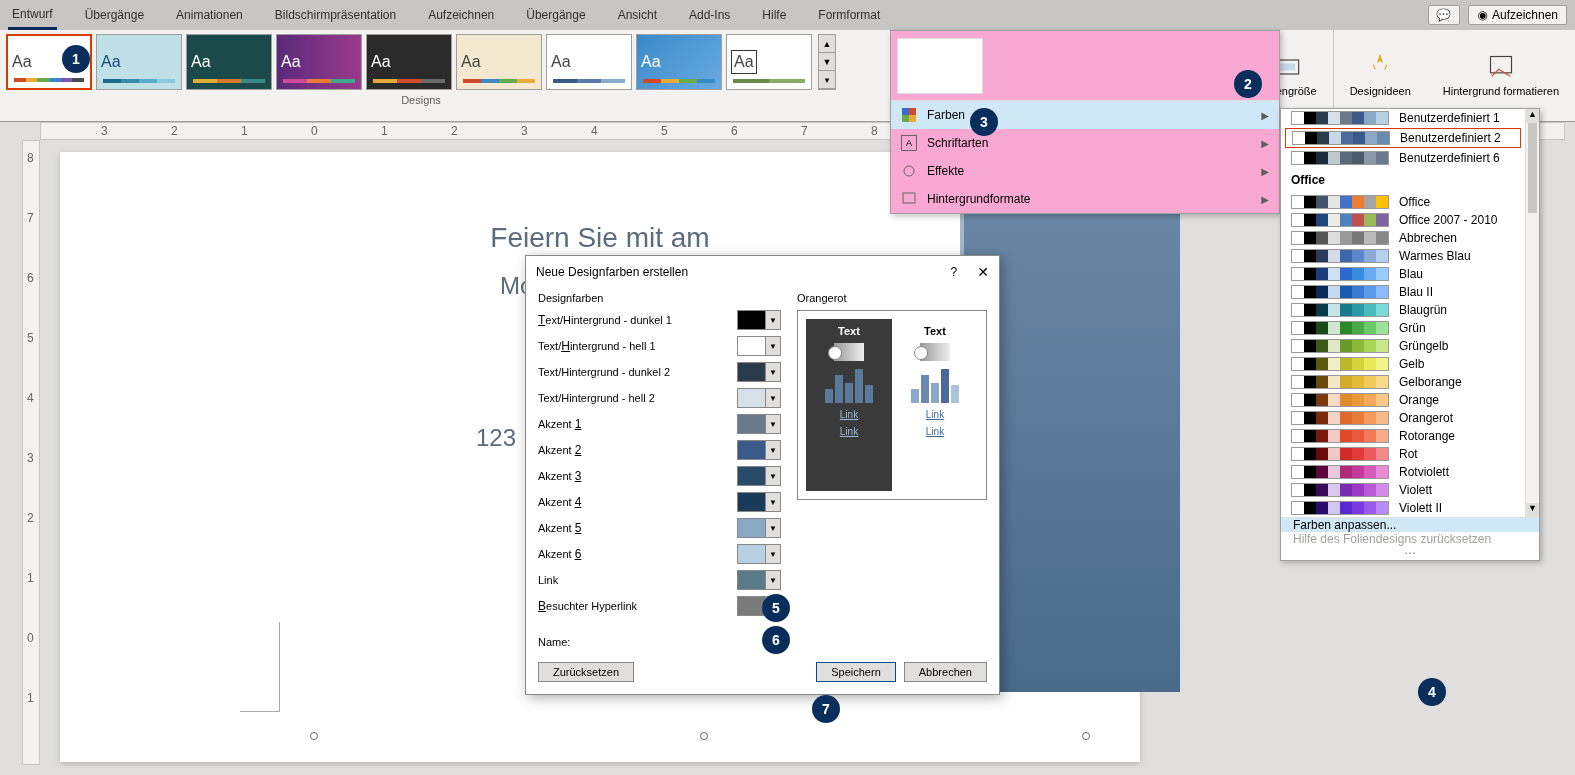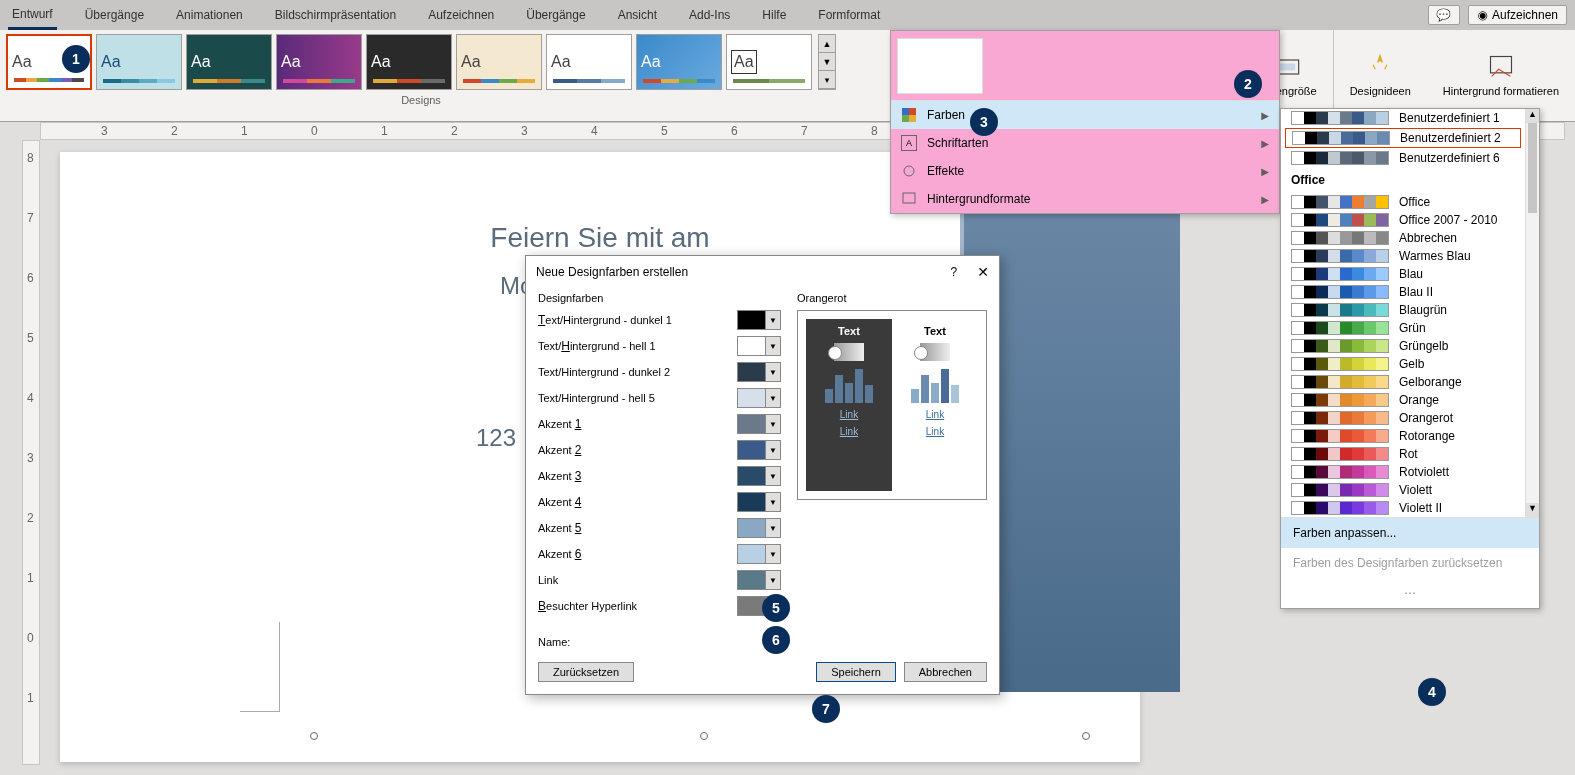--- a/index.html
+++ b/index.html
@@ -42,21 +42,21 @@
 
 .colors-flyout { position: absolute; left: 1280px; top: 108px; width: 260px; background: #fff; border: 1px solid #a19f9d; box-shadow: 2px 2px 6px rgba(0,0,0,.25); z-index: 60; max-height: 660px; display:flex; flex-direction:column; }
 .cf-scroll { overflow-y: auto; flex: 1; }
 .cf-header { font-weight: 600; padding: 6px 10px; }
 .cf-row { display: flex; align-items: center; gap: 10px; padding: 2px 10px; cursor: pointer; }
 .cf-row.sel { border: 1px solid #d83b01; margin: 1px 4px; padding: 2px 6px;}
 .cf-swatches { display: flex; height: 14px; border: 1px solid #999; }
 .cf-swatches span { width: 12px; }
 .cf-label { font-size: 12px; }
 .cf-footer { border-top: 1px solid #e1dfdd; }
-.cf-footer .cf-btn { padding: 8px 12px; cursor: pointer; }
+.cf-footer .cf-btn { padding: 0 12px; cursor: pointer; }
 .cf-footer .cf-btn:hover, .cf-footer .cf-btn.hi { background: #d0e7f8; }
 .cf-footer .cf-btn.disabled { color: #a19f9d; }
 .cf-scrollbar { width:14px; background:#f3f2f1; border-left:1px solid #ddd; display:flex; flex-direction:column;}
 .cf-scrollbar .arr{height:14px; text-align:center; font-size:9px; background:#e1dfdd;}
 .cf-scrollbar .track{flex:1; position:relative;}
 .cf-scrollbar .thumb{position:absolute; left:2px; right:2px; top:0; height:90px; background:#c8c6c4;}
 
 
 .canvas-area { position: absolute; left: 0; right: 0; top: 122px; bottom: 0; background: #e1dfdd; }
 .ruler-h { position: absolute; left: 40px; right: 10px; top: 0; height: 18px; background: #f3f2f1; border: 1px solid #c8c6c4; font-size: 9px; color: #666; display: flex; align-items: center; overflow: hidden; }
@@ -619,21 +619,21 @@
     <div class="cf-scrollbar">
       <div class="arr">▲</div>
         <div class="track">
           <div class="thumb"></div>
         </div>
         <div class="arr">▼</div>
     </div>
   </div>
   <div class="cf-footer">
     <div class="cf-btn hi">Farben anpassen...</div>
-    <div class="cf-btn disabled">Farben des Designfarben zurücksetzen</div>
+    <div class="cf-btn disabled">Hilfe des Foliendesigns zurücksetzen</div>
     <div class="cf-btn" style="text-align:center;color:#888">⋯</div>
   </div>
 </div>
 
 <div class="dialog">
   <div class="dlg-title">
     <span class="t">Neue Designfarben erstellen</span>
     <span class="help">?</span>
     <span class="close">✕</span>
   </div>
@@ -656,21 +656,21 @@
             </div>
           </div>
           <div class="color-row">
             <label>Text/Hintergrund - dunkel 2</label>
             <div class="color-dd">
               <div class="sw" style="background:#2a3b4c"></div>
               <div class="ar">▼</div>
             </div>
           </div>
           <div class="color-row">
-            <label>Text/Hintergrund - hell 5</label>
+            <label>Text/Hintergrund - hell 2</label>
             <div class="color-dd">
               <div class="sw" style="background:#d6e0ea"></div>
               <div class="ar">▼</div>
             </div>
           </div>
           <div class="color-row">
             <label>Akzent <span class="u">1</span></label>
             <div class="color-dd">
               <div class="sw" style="background:#6a7a8a"></div>
               <div class="ar">▼</div>

